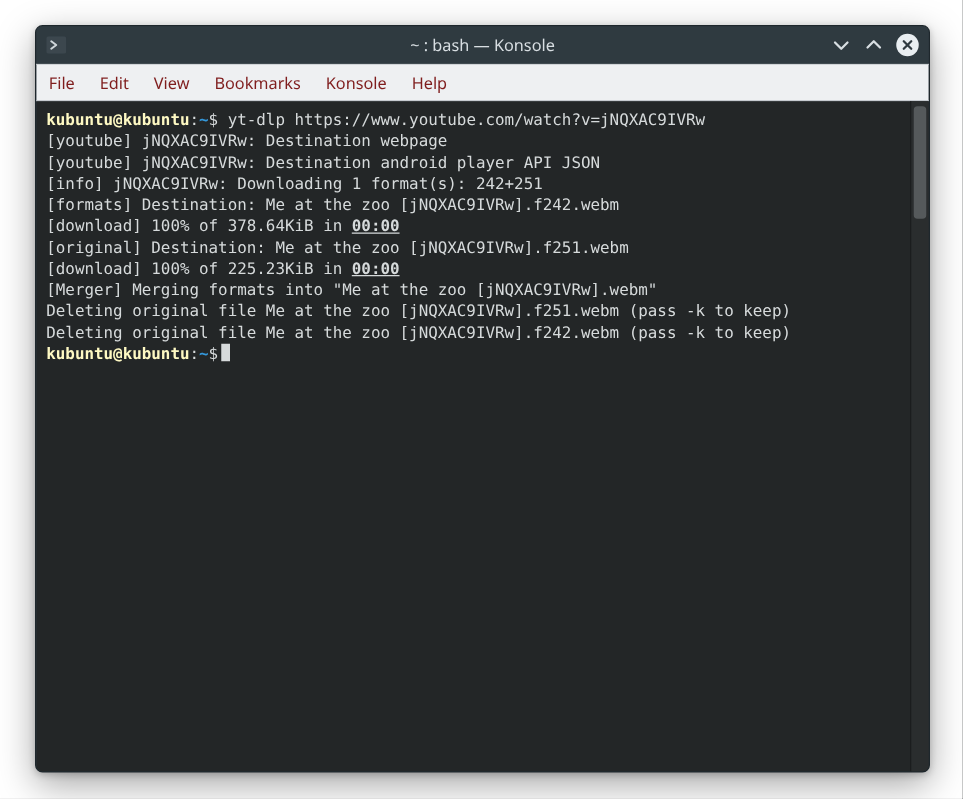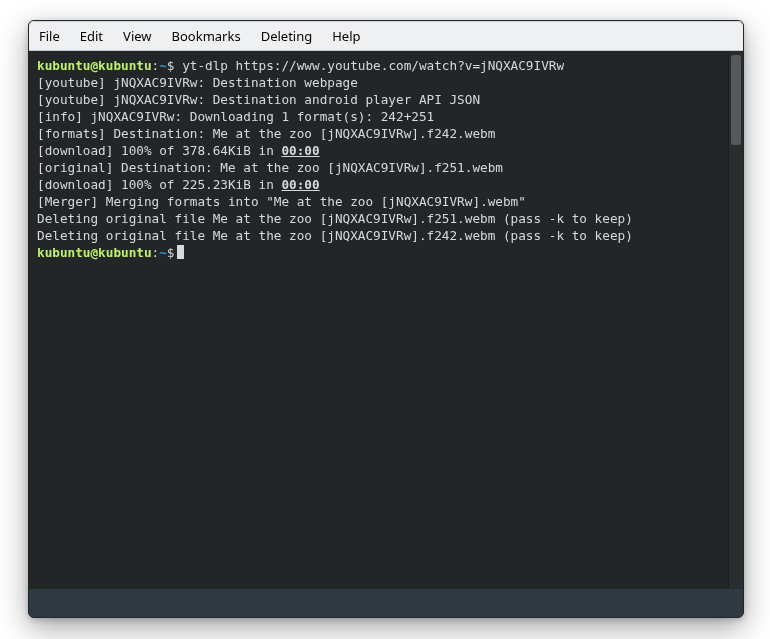--- a/index.html
+++ b/index.html
@@ -71,21 +71,21 @@
   .menubar {
     height: 28px;
     background: #eef0f2;
     border-top: 1px solid #d0d4d7;
     border-bottom: 1px solid #c6cacf;
     display: flex;
     align-items: center;
     padding: 0 10px;
     gap: 20px;
     font-size: 13px;
-    color: #000000;
+    color: #7f1d1d;
   }
   .menubar .menu-item {
     cursor: default;
   }
   .terminal-wrap {
     position: relative;
     background: #232627;
     height: calc(100% - 30px - 28px);
     display: flex;
   }
@@ -106,44 +106,72 @@
     position: relative;
   }
   .scroll-thumb {
     position: absolute;
     left: 2px; right: 2px;
     top: 4px;
     height: 90px;
     background: #55595b;
     border-radius: 3px;
   }
-  .g { color: #bef264; font-weight: bold; }
+  .g { color: #fef9c3; font-weight: bold; }
   .b { color: #3498db; font-weight: bold; }
   .w { color: #d6dadb; }
   .bold { font-weight: bold; text-decoration: underline; }
   .cursor {
     display: inline-block;
     width: 7px; height: 14px;
     background: #d6dadb;
     vertical-align: -2px;
     margin-left: 2px;
   }
 </style>
 </head>
 <body>
 
 <div class="outer-shadow">
 
+  <div class="titlebar">
+    <div class="tb-left">
+      <span class="tb-icon">
+        <svg width="16" height="14" viewBox="0 0 16 14">
+          <rect x="0" y="0" width="16" height="14" rx="2" fill="#3c474e"></rect>
+          <path d="M4 4 L8 7 L4 10" stroke="#cfd6da" stroke-width="1.6" fill="none" stroke-linecap="round" stroke-linejoin="round"></path>
+        </svg>
+      </span>
+    </div>
+    <div class="tb-center">~ : bash — Konsole</div>
+    <div class="tb-right">
+      <span class="tb-icon">
+        <svg width="14" height="14" viewBox="0 0 14 14">
+          <path d="M2 5 L7 10 L12 5" stroke="#d8dee2" stroke-width="1.8" fill="none" stroke-linecap="round" stroke-linejoin="round"></path>
+        </svg>
+      </span>
+      <span class="tb-icon">
+        <svg width="14" height="14" viewBox="0 0 14 14">
+          <path d="M2 9 L7 4 L12 9" stroke="#d8dee2" stroke-width="1.8" fill="none" stroke-linecap="round" stroke-linejoin="round"></path>
+        </svg>
+      </span>
+      <span class="close-btn">
+        <svg width="10" height="10" viewBox="0 0 10 10">
+          <path d="M2 2 L8 8 M8 2 L2 8" stroke="#2f3a40" stroke-width="1.8" stroke-linecap="round"></path>
+        </svg>
+      </span>
+    </div>
+  </div>
 
   <div class="menubar">
     <span class="menu-item">File</span>
     <span class="menu-item">Edit</span>
     <span class="menu-item">View</span>
     <span class="menu-item">Bookmarks</span>
-    <span class="menu-item">Deleting</span>
+    <span class="menu-item">Konsole</span>
     <span class="menu-item">Help</span>
   </div>
 
   <div class="terminal-wrap">
     <div class="terminal"><span class="g">kubuntu@kubuntu</span><span class="w">:</span><span class="b">~</span><span class="w">$</span><span class="w"> yt-dlp https://www.youtube.com/watch?v=jNQXAC9IVRw</span>
 <span class="w">[youtube] jNQXAC9IVRw: Destination webpage</span>
 <span class="w">[youtube] jNQXAC9IVRw: Destination android player API JSON</span>
 <span class="w">[info] jNQXAC9IVRw: Downloading 1 format(s): 242+251</span>
 <span class="w">[formats] Destination: Me at the zoo [jNQXAC9IVRw].f242.webm</span>
 <span class="w">[download] 100% of 378.64KiB in </span><span class="w bold">00:00</span>

